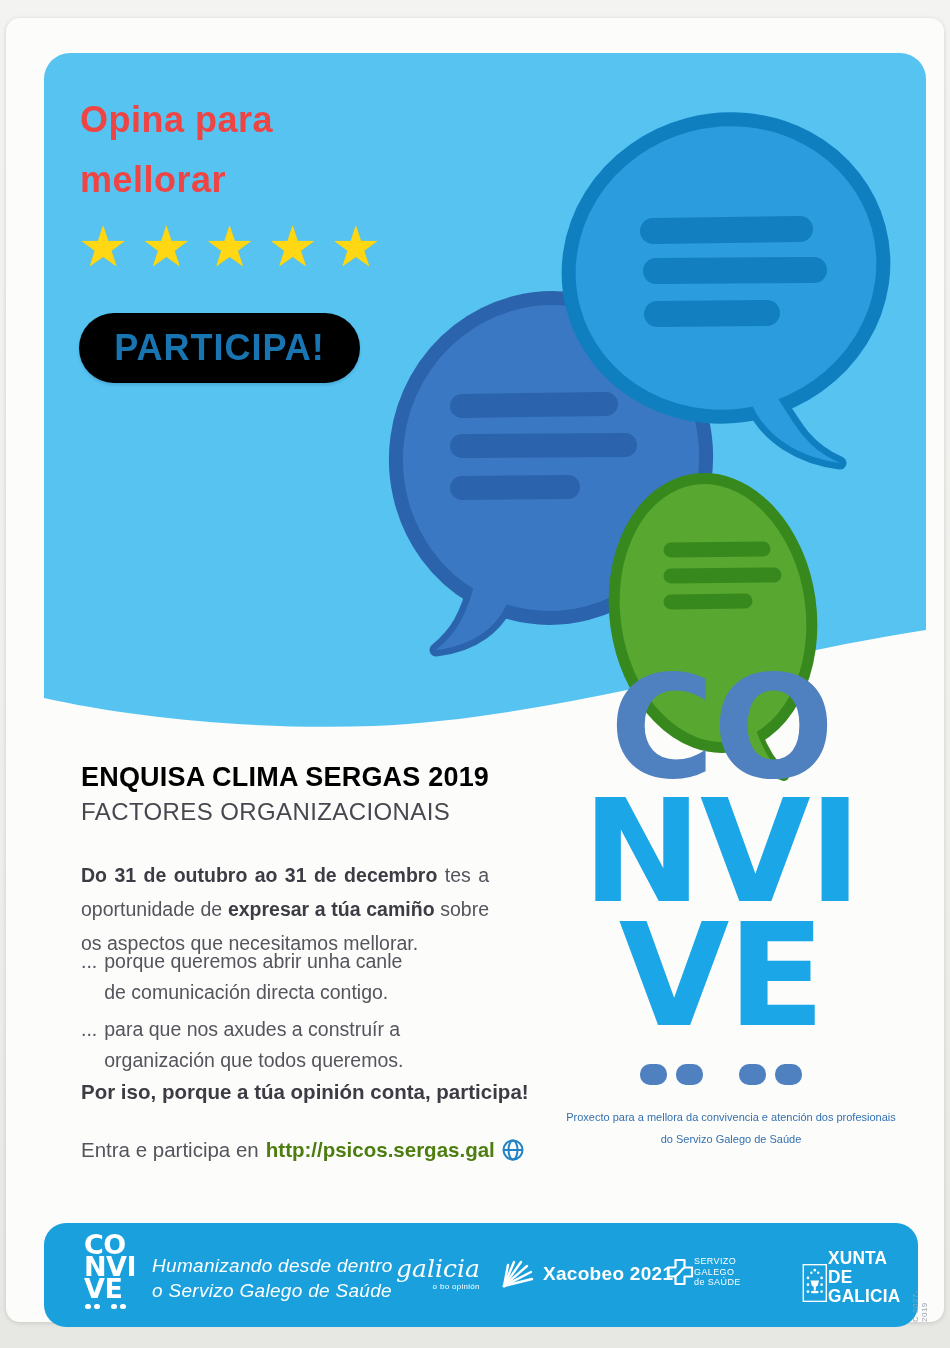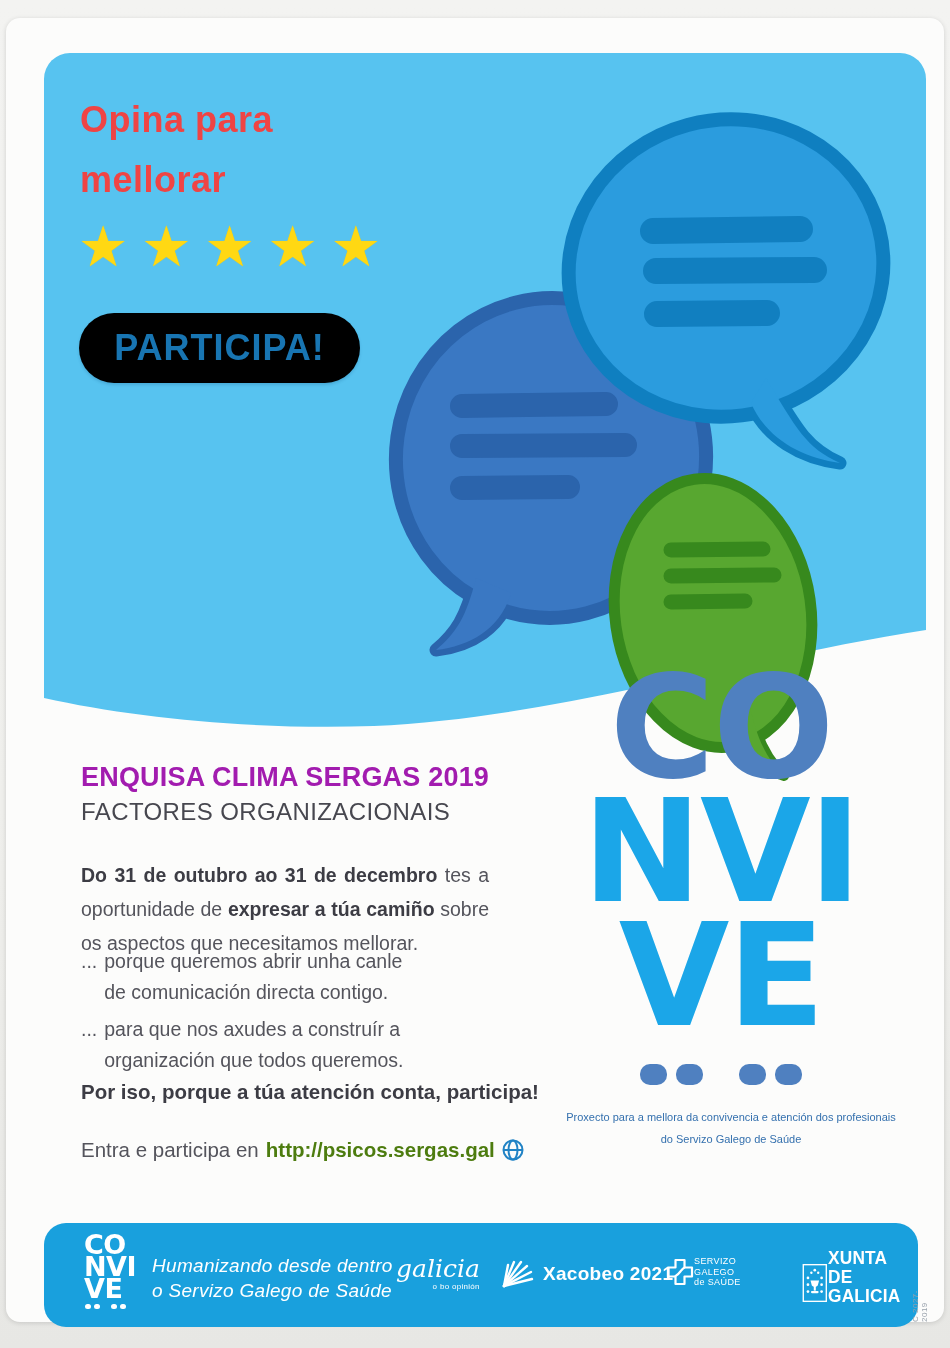--- a/index.html
+++ b/index.html
@@ -17,21 +17,21 @@
               font-size:36px;line-height:60px;letter-spacing:.5px;margin-top:8px;}
   .stars{position:absolute;left:72px;top:196px;font-size:56px;letter-spacing:13px;
          color:#ffd813;text-shadow:0 0 1px #f4c700;}
   .cta-pill{position:absolute;left:73px;top:295px;width:281px;height:70px;border-radius:35px;
             background:#000000;box-shadow:0 2px 3px rgba(0,60,110,.18);
             display:flex;align-items:center;justify-content:center;}
   .cta-pill span{color:#1875b2;font-weight:bold;font-size:36px;letter-spacing:1px;}
   .bubbles{position:absolute;left:350px;top:80px;width:580px;height:700px;}
   
   .heading{position:absolute;left:75px;top:744px;font-size:27px;font-weight:bold;
-           color:#a21caf;letter-spacing:.2px;}
+           color:#000000;letter-spacing:.2px;}
   .subheading{position:absolute;left:75px;top:780px;font-size:24px;color:#47474f;
               letter-spacing:.4px;}
   .intro{position:absolute;left:75px;top:840px;width:408px;font-size:19.5px;line-height:34px;
          color:#54545c;text-align:justify;}
   .intro b{color:#3c3c44;}
   .bullet{position:absolute;left:75px;display:flex;gap:7px;font-size:19.5px;line-height:31px;
           color:#54545c;}
   .bullet .btext{width:312px;}
   .bullet1{top:928px;} .bullet2{top:996px;}
   .callout{position:absolute;left:75px;top:1062px;font-size:20.5px;font-weight:bold;color:#3c3c44;}
@@ -140,21 +140,21 @@
 
   <div class="bullet bullet1">
     <span>...</span>
     <div class="btext">porque queremos abrir unha canle de comunicación directa contigo.</div>
   </div>
   <div class="bullet bullet2">
     <span>...</span>
     <div class="btext">para que nos axudes a construír a organización que todos queremos.</div>
   </div>
 
-  <div class="callout">Por iso, porque a túa atención conta, participa!</div>
+  <div class="callout">Por iso, porque a túa opinión conta, participa!</div>
 
   <div class="entra">
     <span>Entra e participa en</span>
     <span class="url">http://psicos.sergas.gal</span>
     <svg width="22" height="22" viewBox="0 0 22 22">
       <g fill="none" stroke="#2183c5" stroke-width="2">
         <circle cx="11" cy="11" r="9.5"></circle>
         <ellipse cx="11" cy="11" rx="4.5" ry="9.5"></ellipse>
         <line x1="1.5" y1="11" x2="20.5" y2="11"></line>
       </g>

